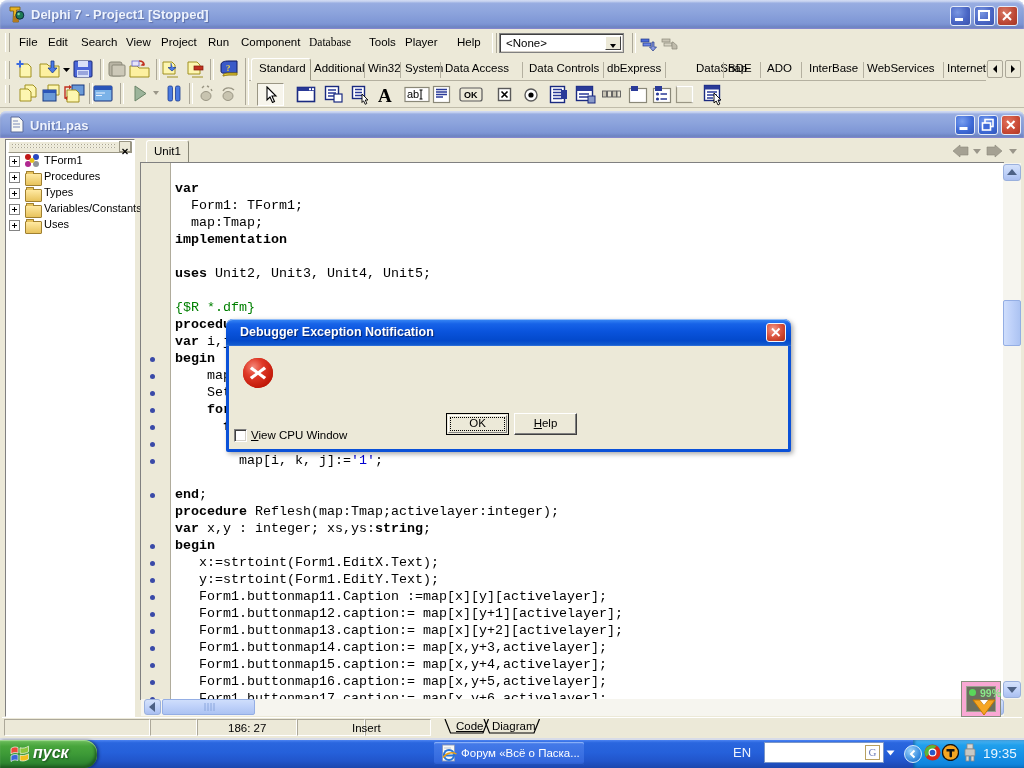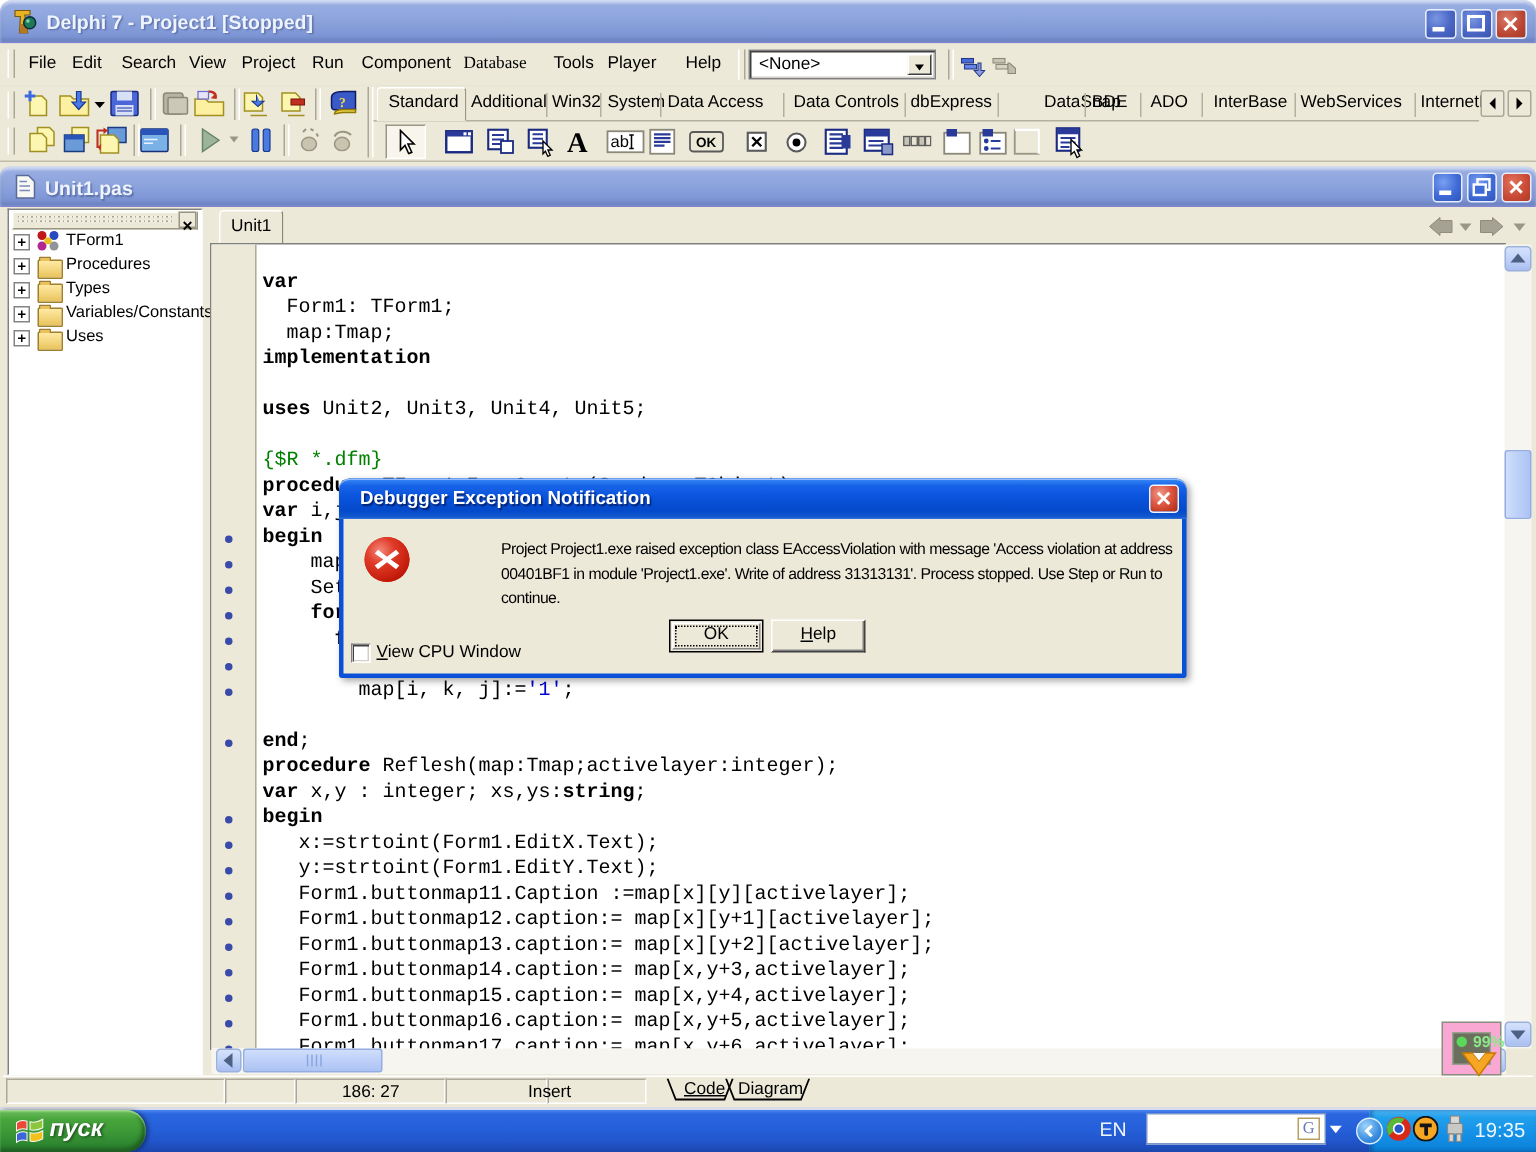--- a/index.html
+++ b/index.html
@@ -464,53 +464,62 @@
     <defs>
           <radialGradient id="rg1" cx="0.35" cy="0.3" r="0.9">
             <stop offset="0" stop-color="#f4887a"></stop>
             <stop offset="0.35" stop-color="#e03a28"></stop>
             <stop offset="0.8" stop-color="#c01808"></stop>
             <stop offset="1" stop-color="#901000"></stop>
           </radialGradient>
         </defs>
     <path d="M10 10.5 L16 15.2 L22 10.5 L24.2 13 L18.5 17 L24.2 21 L22 23.5 L16 18.8 L10 23.5 L7.8 21 L13.5 17 L7.8 13 Z" fill="#fff" transform="translate(0,-1)"></path>
   </svg>
-  <div class="abs" style="left:108px;top:39px;font-size:10.5px;letter-spacing:-0.35px;line-height:16.5px;color:#000;white-space:nowrap;">Project Project1.exe raised exception class EAccessViolation with message 'Access violation at address<br>00401BF1 in module 'Project1.exe'. Write of address 31313131'. Process stopped. Use Step or Run to<br>continue.</div>
   <div class="abs" style="left:220px;top:94px;width:63px;height:22px;background:#ece9d8;border:1px solid #000;box-sizing:border-box;font-size:11.5px;">
     <div style="position:absolute;left:1px;top:1px;right:1px;bottom:1px;border-top:1px solid #fff;border-left:1px solid #fff;border-right:1px solid #868686;border-bottom:1px solid #868686;"></div>
     <div style="position:absolute;left:3px;top:3px;right:3px;bottom:3px;border:1px dotted #000;"></div>
     <div style="position:absolute;width:100%;text-align:center;top:3px;">OK</div>
   </div>
   <div class="abs" style="left:288px;top:94px;width:63px;height:22px;background:#ece9d8;border:1px solid;border-color:#fff #404040 #404040 #fff;box-shadow:inset -1px -1px 0 #808080;box-sizing:border-box;font-size:11.5px;">
     <div style="position:absolute;width:100%;text-align:center;top:3px;"><span style="text-decoration:underline;">H</span>elp</div>
   </div>
   <div class="abs" style="left:8px;top:110px;width:13px;height:13px;background:#fff;border:1px solid;border-color:#808080 #fff #fff #808080;box-shadow:inset 1px 1px 0 #404040,inset -1px -1px 0 #d4d0c8;box-sizing:border-box;"></div>
   <div class="abs" style="left:25px;top:110px;font-size:11.5px;color:#000;"><span style="text-decoration:underline;">V</span>iew CPU Window</div>
 </div>
 
-<div class="abs" style="left:962px;top:682px;width:38px;height:34px;background:#6b6f5e;border:6px solid #f9a8d4;box-shadow:inset 0 0 0 1px #9a9e8e,0 0 0 1px #8a8e7e;box-sizing:border-box;">
+<div class="abs" style="left:962px;top:682px;width:38px;height:34px;background:#6b6f5e;border:4px solid #f9a8d4;box-shadow:inset 0 0 0 1px #9a9e8e,0 0 0 1px #8a8e7e;box-sizing:border-box;">
   <div class="abs" style="left:3px;top:3px;width:7px;height:7px;border-radius:50%;background:#5ad85a;"></div>
   <div class="abs" style="left:14px;top:1px;font-size:10.5px;font-weight:bold;color:#8ae88a;">99%</div>
   <svg class="abs" style="left:5px;top:12px;" width="26" height="19" viewBox="0 0 26 19">
     <path d="M2 2 L9 2 L13 7 L17 2 L24 2 L13 17 Z" fill="#f5a623" stroke="#c87800" stroke-width="1"></path>
     <path d="M9 2 L13 7 L17 2 Z" fill="#fff"></path>
   </svg>
 </div>
 
 <div class="abs" style="left:0;top:740px;width:1024px;height:28px;background:linear-gradient(180deg,#4b83f2 0%,#2a66de 10%,#2560da 45%,#2155cb 75%,#1c46ad 100%);"></div>
 <div class="abs" style="left:0;top:738px;width:1024px;height:2px;background:#d8dce8;"></div>
 <div class="abs" style="left:0;top:740px;width:97px;height:28px;border-radius:0 13px 13px 0;background:linear-gradient(180deg,#6fbf5f 0%,#48a53c 22%,#3d9a37 50%,#2e8630 82%,#27722a 100%);box-shadow:inset 0 1px 1px #a5dc95,inset -2px -2px 3px #1e5c20,2px 0 3px rgba(0,0,0,.4);">
   <svg class="abs" style="left:9px;top:3px;" width="22" height="21" viewBox="0 0 22 21">
     <path d="M2 5.5 C4 4 6 3.5 9 4.5 L9 10 C6 9 4 9.5 2 11 Z" fill="#ec4a38" stroke="#f8f8f0" stroke-width="0.7"></path>
     <path d="M11 4.8 C14 5.6 16.5 5 19.5 3.2 L19.5 8.8 C16.5 10.4 14 10.8 11 10.2 Z" fill="#8cc63e" stroke="#f8f8f0" stroke-width="0.7"></path>
     <path d="M2 13 C4 11.5 6 11 9 12 L9 17.5 C6 16.5 4 17 2 18.5 Z" fill="#3a66d8" stroke="#f8f8f0" stroke-width="0.7"></path>
     <path d="M11 12.2 C14 13 16.5 12.4 19.5 10.8 L19.5 16.2 C16.5 18 14 18.4 11 17.6 Z" fill="#f3c01e" stroke="#f8f8f0" stroke-width="0.7"></path>
   </svg>
   <div class="abs" style="left:33px;top:4px;color:#fff;font-weight:bold;font-style:italic;font-size:16px;text-shadow:1px 1px 2px #1c4a1c;">пуск</div>
 </div>
+<div class="taskbtn tbn" style="left:434px;width:150px;">
+  <svg class="abs" style="left:5px;top:2px;" width="19" height="19" viewBox="0 0 19 19">
+    <rect x="3.5" y="1" width="12" height="16" fill="#f8f8f4" stroke="#8a98b8" stroke-width="0.9"></rect>
+    <path d="M5 4 L12 4 M5 6.5 L14 6.5" stroke="#b8c0d0" stroke-width="0.9"></path>
+    <circle cx="10" cy="11" r="5" fill="none" stroke="#2874d8" stroke-width="2.2"></circle>
+    <path d="M5.5 11.5 L14.5 11.5" stroke="#2874d8" stroke-width="2"></path>
+    <path d="M4 13.5 C8 8 14 8 17.5 10" fill="none" stroke="#e8a018" stroke-width="1.4"></path>
+  </svg>
+  <div class="abs" style="left:27px;top:5px;">Форум «Всё о Паска...</div>
+</div>
 <div class="abs" style="left:733px;top:745px;color:#f0f4fc;font-size:13px;">EN</div>
 <div class="abs" style="left:764px;top:742px;width:120px;height:21px;background:#fff;border:1px solid #7a96c8;box-sizing:border-box;">
   <div class="abs" style="right:3px;top:2px;width:15px;height:15px;border:1px solid #b8a060;box-sizing:border-box;text-align:center;font-size:11px;color:#6a7ab8;font-family:'Liberation Serif',serif;">G</div>
 </div>
 <svg class="abs" style="left:886px;top:750px;" width="9" height="6" viewBox="0 0 9 6">
       <path d="M0.5 0.5 L8.5 0.5 L4.5 5.5 Z" fill="#fff"></path>
     </svg>
 <div class="abs" style="left:913px;top:740px;width:111px;height:28px;background:linear-gradient(180deg,#51b7f5 0%,#21a0ec 18%,#1693e8 50%,#0f86de 85%,#0c78cc 100%);box-shadow:inset 2px 0 3px rgba(8,60,120,.5);"></div>
 <div class="abs" style="left:904px;top:745px;width:18px;height:18px;border-radius:50%;background:radial-gradient(circle at 35% 30%,#9fd4fb,#3a8ee0 60%,#1a66c0);border:1px solid #d8ecfc;box-sizing:border-box;"><svg width="16" height="16" viewBox="0 0 16 16">
         <path d="M9.5 4.5 L6 8 L9.5 11.5" fill="none" stroke="#fff" stroke-width="2"></path>

